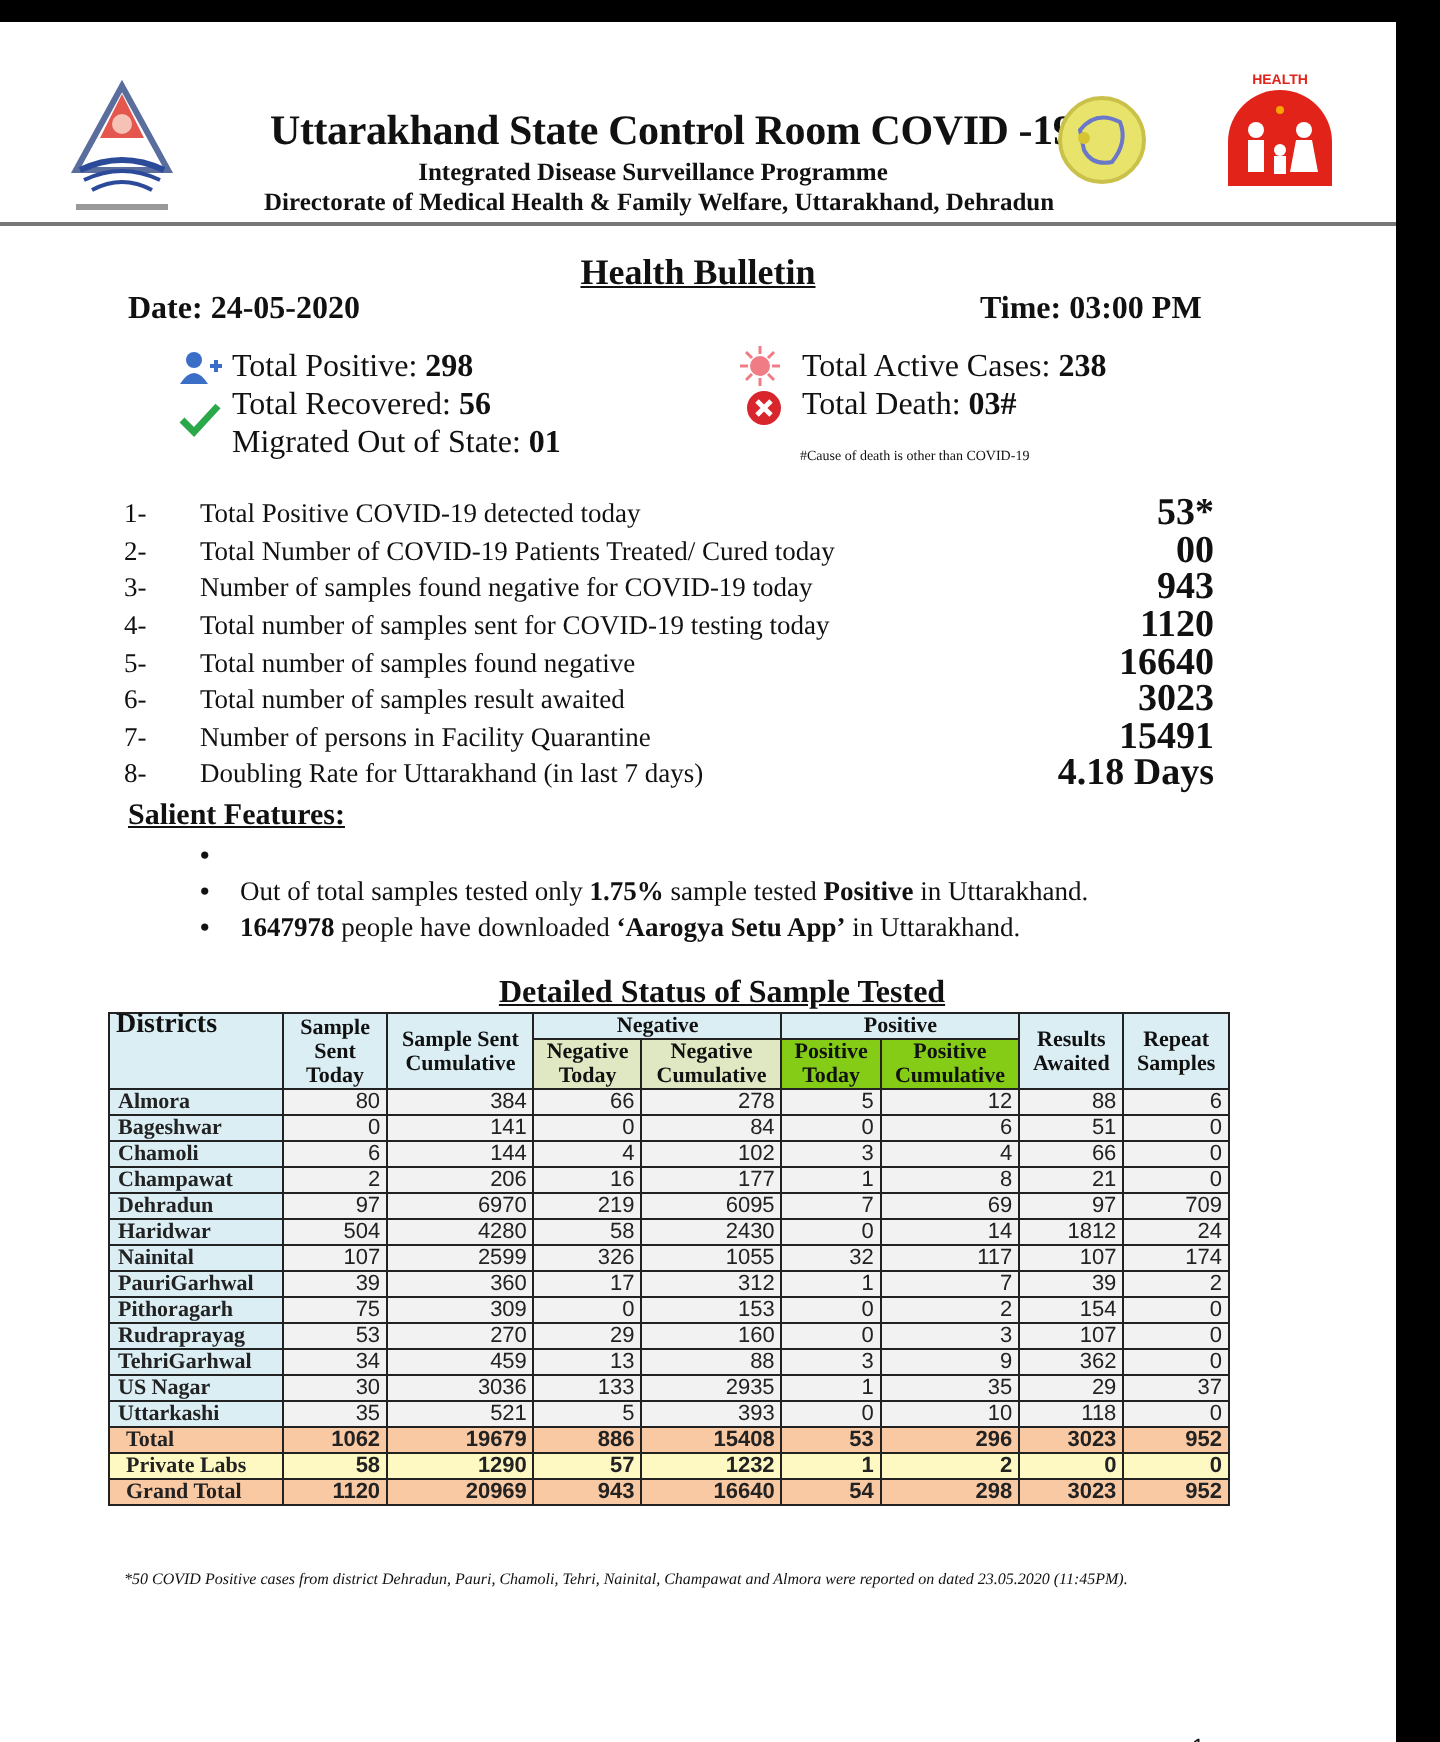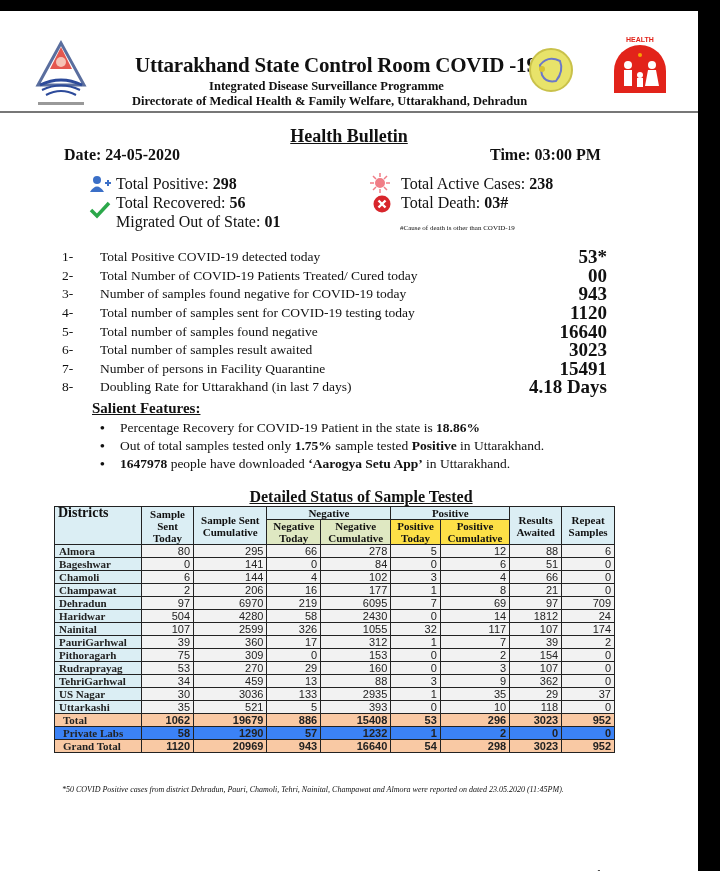--- a/index.html
+++ b/index.html
@@ -17,36 +17,36 @@
     .time{position:absolute;left:490px;top:135px;font-size:16px;font-weight:bold;}
     .sum{position:absolute;font-size:16px;line-height:19px;text-align:center;}
     .sum b{font-weight:bold;}
     .ico{position:absolute;}
     .note{position:absolute;left:400px;top:213px;font-size:7px;}
     .list{position:absolute;left:62px;top:237px;width:545px;font-size:13.5px;}
     .list .row{display:flex;height:18.6px;align-items:center;}
     .list .num{width:38px;}
     .list .lab{flex:1;}
     .list .val{font-weight:bold;font-size:19px;text-align:center;}
-    .salient{position:absolute;left:64px;top:389px;font-size:15px;font-weight:bold;text-decoration:underline;margin-left:28px;}
+    .salient{position:absolute;left:64px;top:389px;font-size:15px;font-weight:bold;text-decoration:underline;}
     .bullets{position:absolute;left:100px;top:408px;font-size:13.5px;line-height:18px;}
     .bullets .b{display:flex;}
     .bullets .dot{width:20px;font-weight:bold;}
     .tbl-title{position:absolute;left:0;width:698px;top:477px;text-align:center;font-size:16px;font-weight:bold;text-decoration:underline;padding-left:24px;box-sizing:border-box;}
     table{position:absolute;left:54px;top:495px;border-collapse:collapse;width:561px;font-size:11px;}
     th,td{border:1px solid #222;padding:0 3px;}
     th{font-family:"Liberation Serif",serif;font-weight:bold;font-size:11px;line-height:12px;background:#dbeef4;text-align:center;}
     th.dist{text-align:left;font-size:14px;vertical-align:top;width:80px;}
     th.neg{background:#dfe8c2;}
-    th.pos{background:#fde047;}
+    th.pos{background:#84cc16;}
     th.grp-neg,th.grp-pos{background:#dbeef4;}
     td{font-family:"Liberation Sans",sans-serif;text-align:right;height:12px;line-height:12px;background:#f2f2f2;color:#222;}
     td.name{font-family:"Liberation Serif",serif;font-weight:bold;text-align:left;background:#dbeef4;padding-left:4px;font-size:11px;}
     tr.total td{background:#f9c9a4;font-weight:bold;}
-    tr.private td{background:#3b82f6;font-weight:bold;}
+    tr.private td{background:#fef9c3;font-weight:bold;}
     tr.total td.name,tr.private td.name{padding-left:8px;margin-left:40px;}
     .foot{position:absolute;left:62px;top:774px;width:560px;font-size:8px;font-style:italic;line-height:10px;}
     .pageno{position:absolute;left:596px;top:857px;font-size:11px;font-family:"Liberation Sans",sans-serif;}
   </style>
 </head>
 <body>
 
 <div class="page">
 
   <div class="logo-left">
@@ -185,21 +185,20 @@
         <span class="num">8-</span>
         <span class="lab">Doubling Rate for Uttarakhand (in last 7 days)</span>
         <span class="val">4.18 Days</span>
       </div>
   </div>
 
   <div class="salient">Salient Features:</div>
   <div class="bullets">
     <div class="b">
         <span class="dot">•</span>
-        <span><span>Percentage Recovery for COVID-19 Patient in the state is </span><b>18.86%</b></span>
       </div>
     <div class="b">
         <span class="dot">•</span>
         <span><span>Out of total samples tested only </span><b>1.75%</b><span> sample tested </span><b>Positive</b><span> in Uttarakhand.</span></span>
       </div>
     <div class="b">
         <span class="dot">•</span>
         <span><b>1647978</b><span> people have downloaded </span><b>‘Aarogya Setu App’</b><span> in Uttarakhand.</span></span>
       </div>
   </div>
@@ -220,21 +219,21 @@
         <th class="neg">Negative Today</th>
         <th class="neg">Negative Cumulative</th>
         <th class="pos">Positive Today</th>
         <th class="pos">Positive Cumulative</th>
       </tr>
     </thead>
     <tbody id="tbody">
         <tr>
           <td class="name">Almora</td>
           <td>80</td>
-          <td>295</td>
+          <td>384</td>
           <td>66</td>
           <td>278</td>
           <td>5</td>
           <td>12</td>
           <td>88</td>
           <td>6</td>
         </tr>
         <tr>
           <td class="name">Bageshwar</td>
           <td>0</td>

